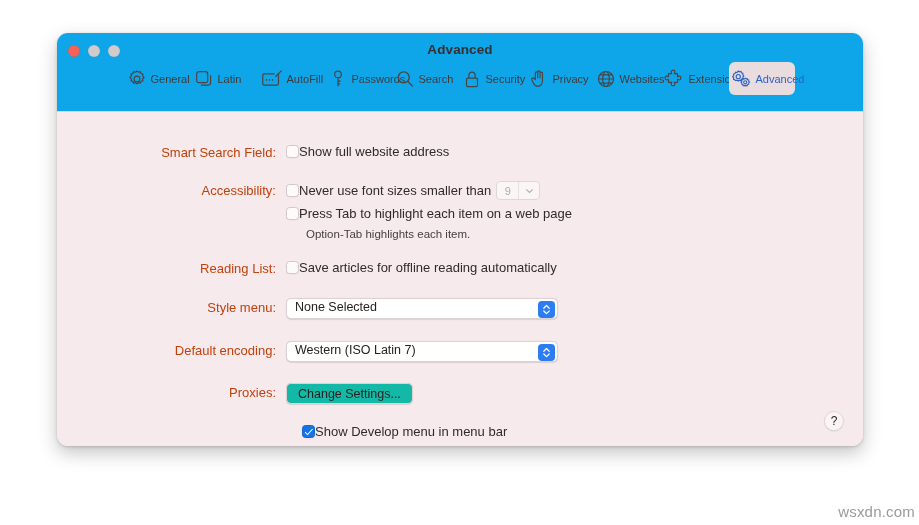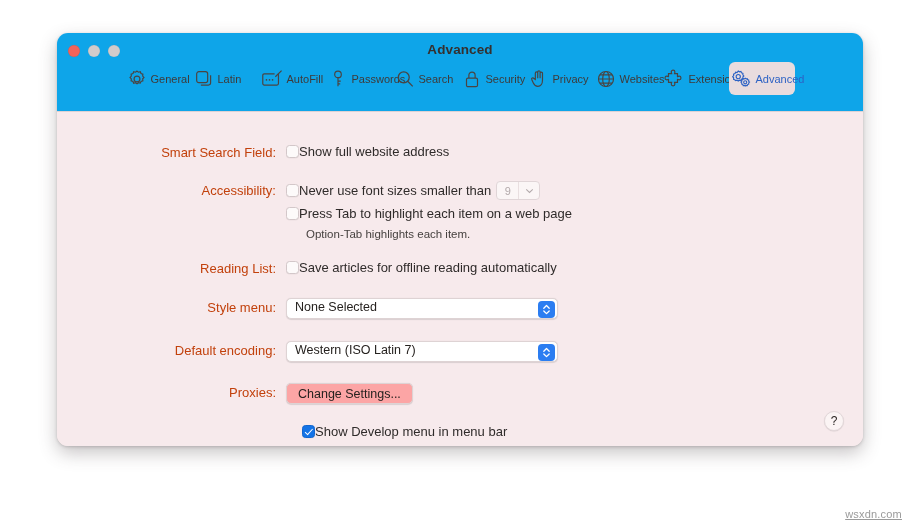--- a/index.html
+++ b/index.html
@@ -229,21 +229,21 @@
     background: #2b7df1;
     display: flex;
     align-items: center;
     justify-content: center;
   }
 
   
   .push-button {
     height: 21px;
     padding: 0 11px;
-    background: #fca5a5;
+    background: #14b8a6;
     border-radius: 5px;
     border: 0.5px solid #ded3d4;
     box-shadow: 0 0.5px 1px rgba(0,0,0,0.12);
     display: inline-flex;
     align-items: center;
     font-size: 12.5px;
     color: #26221f;
     cursor: default;
     box-sizing: border-box;
   }
@@ -264,26 +264,25 @@
     justify-content: center;
     font-size: 12px;
     color: #2b2624;
     cursor: default;
     box-sizing: border-box;
   }
 
   
   #watermark {
     position: absolute;
-    right: 17px;
+    right: 4px;
     bottom: 5px;
-    font-size: 11px;
+    font-size: 15px;
     color: #9a9a9a;
     letter-spacing: 0.2px;
-    text-decoration: underline;
   }
 </style>
 </head>
 <body>
 
 <div id="prefs-window">
 
   <div id="titlebar">
 
     <div id="traffic-lights">

